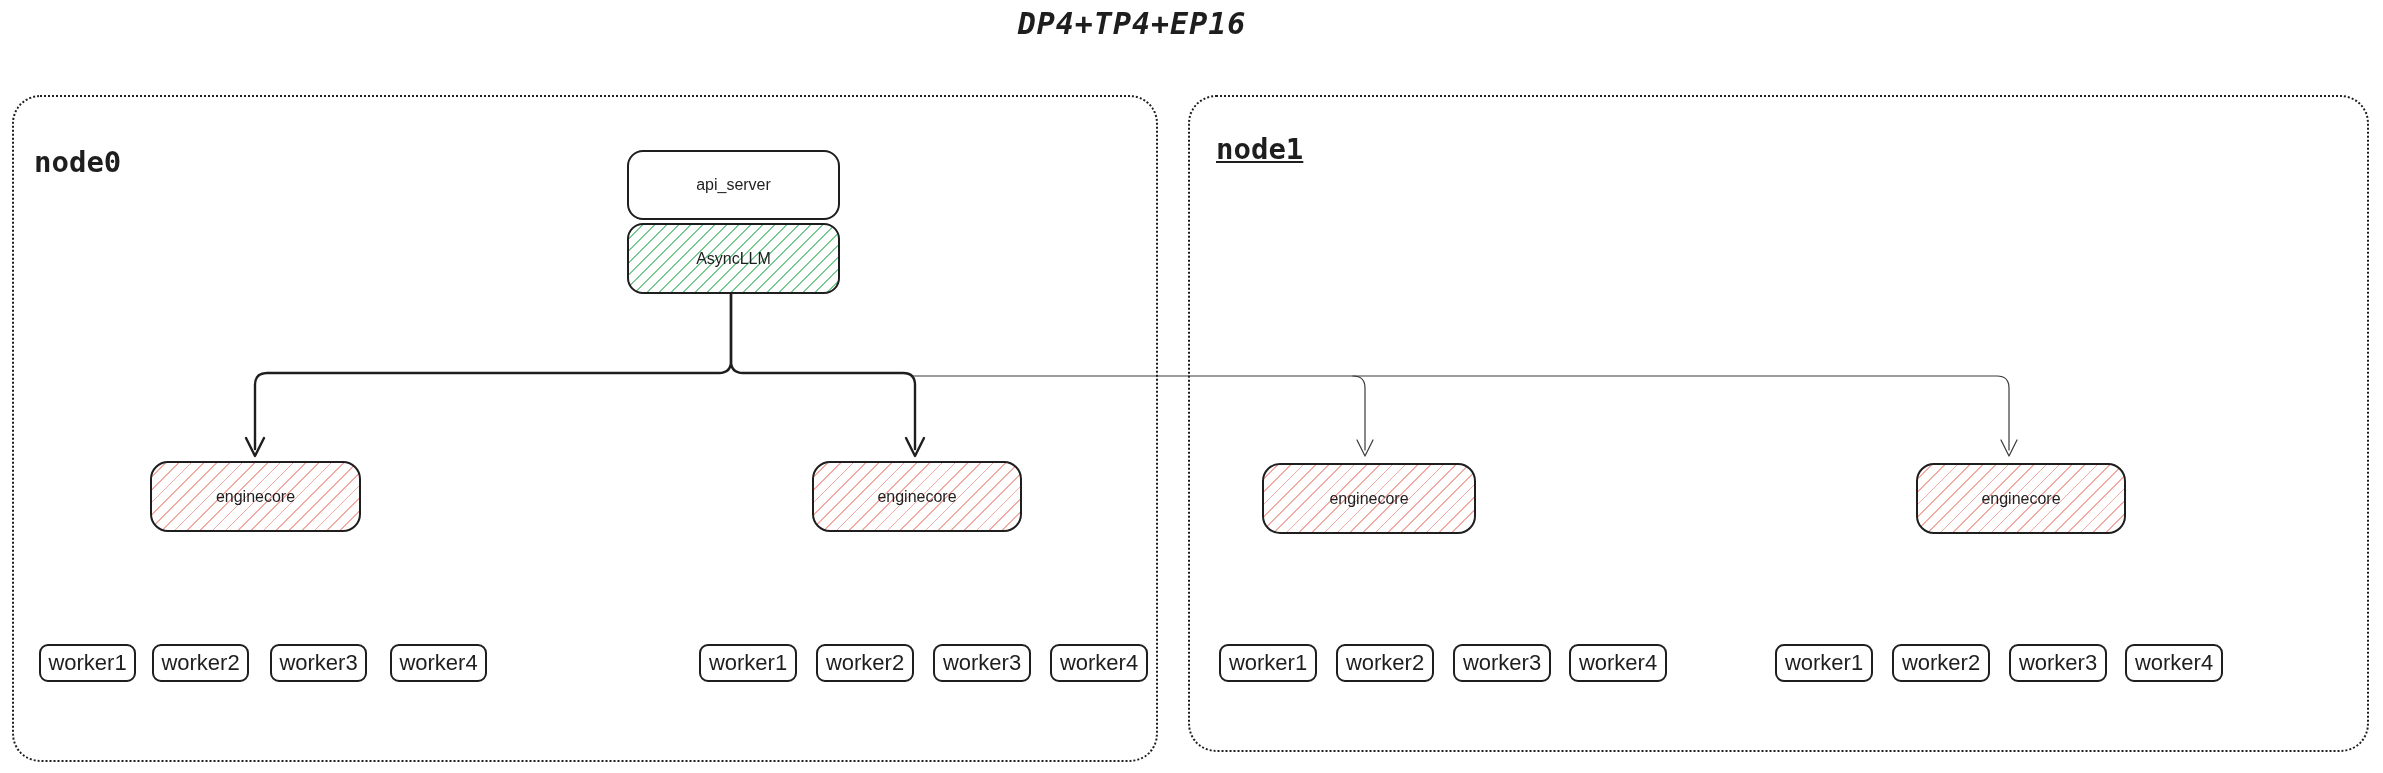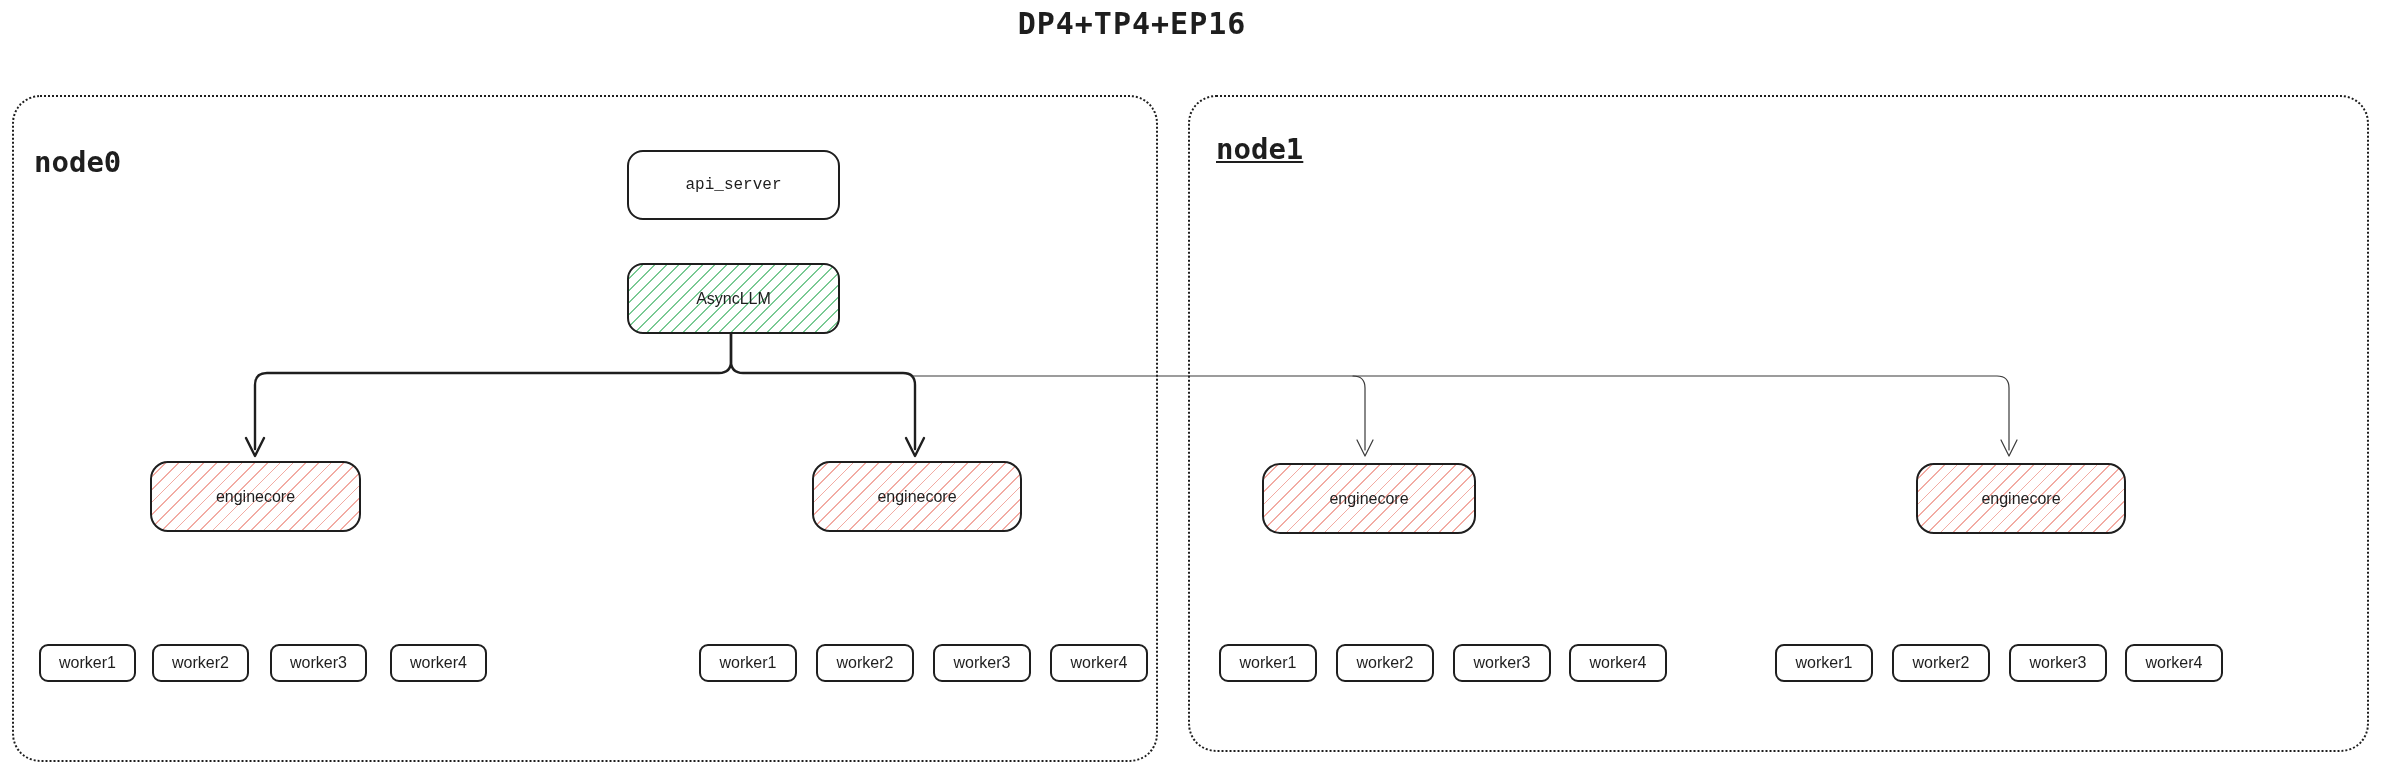--- a/index.html
+++ b/index.html
@@ -25,20 +25,21 @@
   .diagram-title{
     position:absolute;
     left:1132px; top:6px;
     transform:translateX(-50%);
     font-family:"DejaVu Sans Mono", monospace;
     font-weight:bold;
     font-size:30px;
     letter-spacing:1px;
     color:var(--ink);
     white-space:nowrap;
+    font-style:italic;
   }
   .node{
     position:absolute;
     border:2.4px dotted var(--ink);
     border-radius:28px;
     background:transparent;
   }
   .node-label{
     position:absolute;
     font-family:"DejaVu Sans Mono", monospace;
@@ -57,37 +58,36 @@
     font-size:16px;
     color:var(--ink);
     white-space:nowrap;
   }
   .box-large{ border-radius:16px; }
   .box-engine{ border-radius:18px;text-align:center; }
   .hatch-green{
     background-image:repeating-linear-gradient(135deg,
       var(--hatch-green) 0px, var(--hatch-green) 1.4px,
       transparent 1.4px, transparent 8.5px);
-    margin-top:40px;
   }
   .hatch-red{
     background-image:repeating-linear-gradient(135deg,
       var(--hatch-red) 0px, var(--hatch-red) 1.2px,
       transparent 1.2px, transparent 9px);
   }
   .worker{
     position:absolute;
     height:38px;
     border:2px solid var(--ink);
     border-radius:9px;
     background:var(--bg);
     display:flex;
     align-items:center;
     justify-content:center;
-    font-size:16px;
+    font-size:22px;
     color:var(--ink);
     white-space:nowrap;
   }
   .connectors{
     position:absolute;
     left:0; top:0;
     width:2383px; height:773px;
     pointer-events:none;
   }
   .connectors path{ fill:none; stroke-linejoin:round; stroke-linecap:round; }
@@ -116,21 +116,21 @@
     </g>
     <g>
       <path class="stroke-thin" d="M1353 376 Q1365 376 1365 388 L1365 450"></path>
       <path class="stroke-thin" d="M1357 440 L1365 456 L1373 440"></path>
     </g>
   </svg>
 
   <div class="node" style="left:12px; top:95px; width:1146px; height:667px;">
     <div class="node-label" style="left:20px; top:48px;">node0</div>
 
-    <div class="box box-large" style="left:613px; top:53px; width:213px; height:70px;font-family:Liberation Mono, monospace;">
+    <div class="box box-large" style="left:613px; top:53px; width:213px; height:70px;">
       <span>api_server</span>
     </div>
 
     <div class="box box-large hatch-green" style="left:613px; top:126px; width:213px; height:71px;">
       <span>AsyncLLM</span>
     </div>
 
     <div class="box box-engine hatch-red" style="left:136px; top:364px; width:211px; height:71px;">
       <span>enginecore</span>
     </div>

